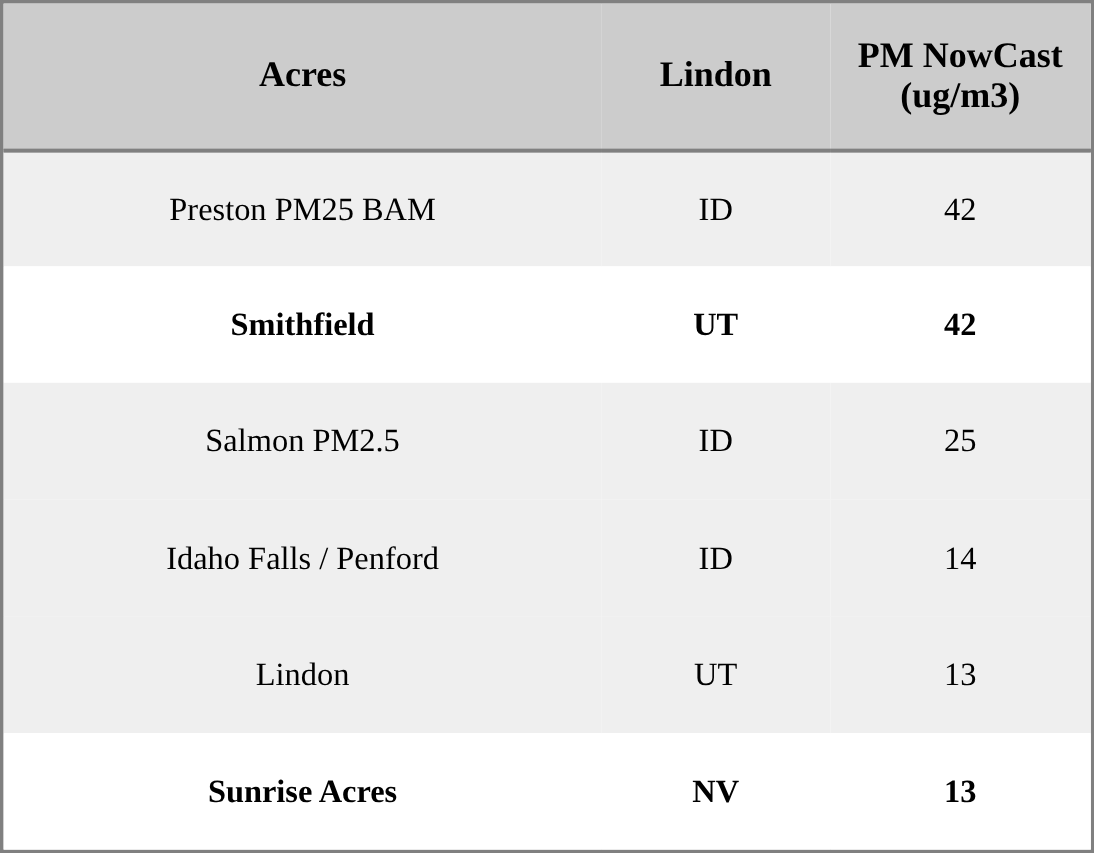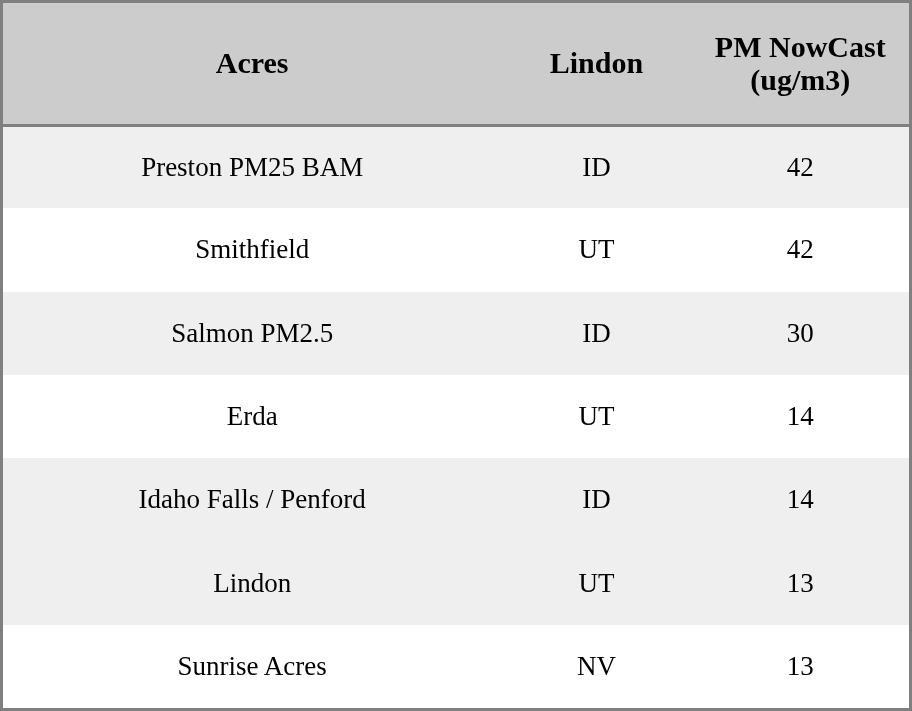--- a/index.html
+++ b/index.html
@@ -50,20 +50,21 @@
     padding: 4px 6px;
     height: 58px;
     box-sizing: border-box;
     border: none;
   }
   table.data-table tbody tr.row-odd td {
     background: #efefef;
   }
   table.data-table tbody tr.row-even td {
     background: #ffffff;
+    font-weight: bold;
   }
   col.col-site { width: 55%; }
   col.col-state { width: 21%; }
   col.col-value { width: 24%; }
 </style>
 </head>
 <body>
 
 <div class="table-wrap">
   <table class="data-table">
@@ -86,26 +87,21 @@
         <td>42</td>
       </tr>
       <tr class="row-even">
         <td>Smithfield</td>
         <td>UT</td>
         <td>42</td>
       </tr>
       <tr class="row-odd">
         <td>Salmon PM2.5</td>
         <td>ID</td>
-        <td>30</td>
-      </tr>
-      <tr class="row-even">
-        <td>Erda</td>
-        <td>UT</td>
-        <td>14</td>
+        <td>25</td>
       </tr>
       <tr class="row-odd">
         <td>Idaho Falls / Penford</td>
         <td>ID</td>
         <td>14</td>
       </tr>
       <tr class="row-odd">
         <td>Lindon</td>
         <td>UT</td>
         <td>13</td>

